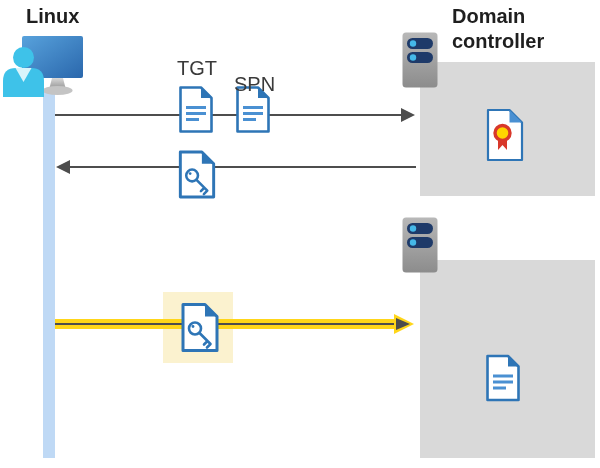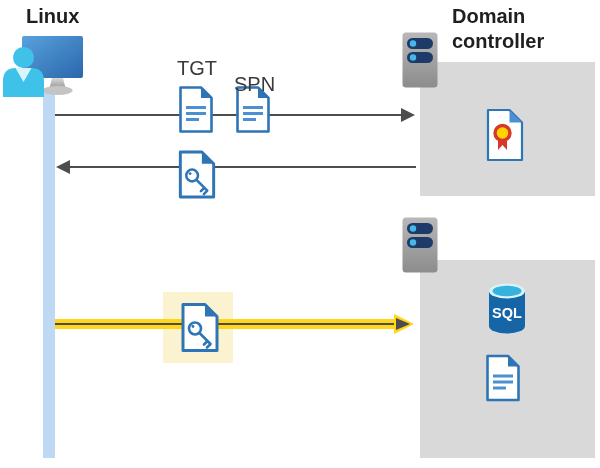--- a/index.html
+++ b/index.html
@@ -138,28 +138,20 @@
 
   <div class="abs" style="left:485px;top:108px;width:40px;height:54px;">
     <svg viewBox="0 0 40 54" width="40" height="54">
       <path d="M3 2 H24.5 L37 14.5 V52 H3 Z" fill="#fff" stroke="#2E75B6" stroke-width="2.2" stroke-linejoin="round"></path>
       <path d="M24.5 2 V14.5 H37 Z" fill="#4A90D2"></path>
       <path d="M13 29 V42 L17.5 37 L22 42 V29 Z" fill="#D8382A"></path>
       <circle cx="17.5" cy="25" r="7.5" fill="#FFD400" stroke="#D8382A" stroke-width="3.4"></circle>
     </svg>
   </div>
 
-  <div class="abs" style="left:487px;top:282px;width:40px;height:53px;">
-    <svg viewBox="0 0 40 53" width="40" height="53">
-      <path d="M2 9 V44 A18 7.5 0 0 0 38 44 V9 Z" fill="#1565A7"></path>
-      <ellipse cx="20" cy="9" rx="18" ry="7.5" fill="#D6F2FA"></ellipse>
-      <ellipse cx="20" cy="9" rx="14.5" ry="5.3" fill="#35B3DC"></ellipse>
-      <text x="20" y="36" text-anchor="middle" font-size="14.5" font-weight="bold" fill="#ffffff">SQL</text>
-    </svg>
-  </div>
 
   <div class="abs" style="left:484px;top:352px;width:38px;height:52px;">
     <svg viewBox="0 0 38 47" width="38" height="52">
       <path d="M3.5 1.5 H24 L34.5 12 V45.5 H3.5 Z" fill="#fff" stroke="#2E75B6" stroke-width="2.6" stroke-linejoin="round"></path>
       <path d="M24 1.5 V12 H34.5 Z" fill="#2E75B6"></path>
       <rect x="9" y="20" width="20" height="3" fill="#4A90D2"></rect>
       <rect x="9" y="26" width="20" height="3" fill="#4A90D2"></rect>
       <rect x="9" y="32" width="13" height="3" fill="#4A90D2"></rect>
     </svg>
   </div>

